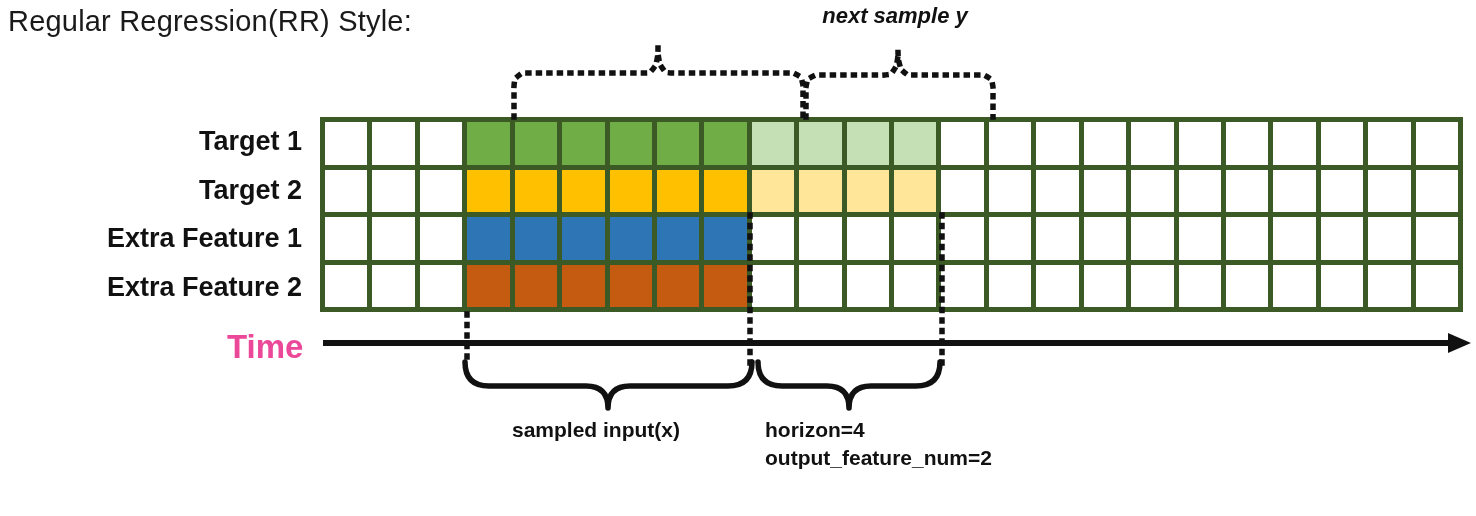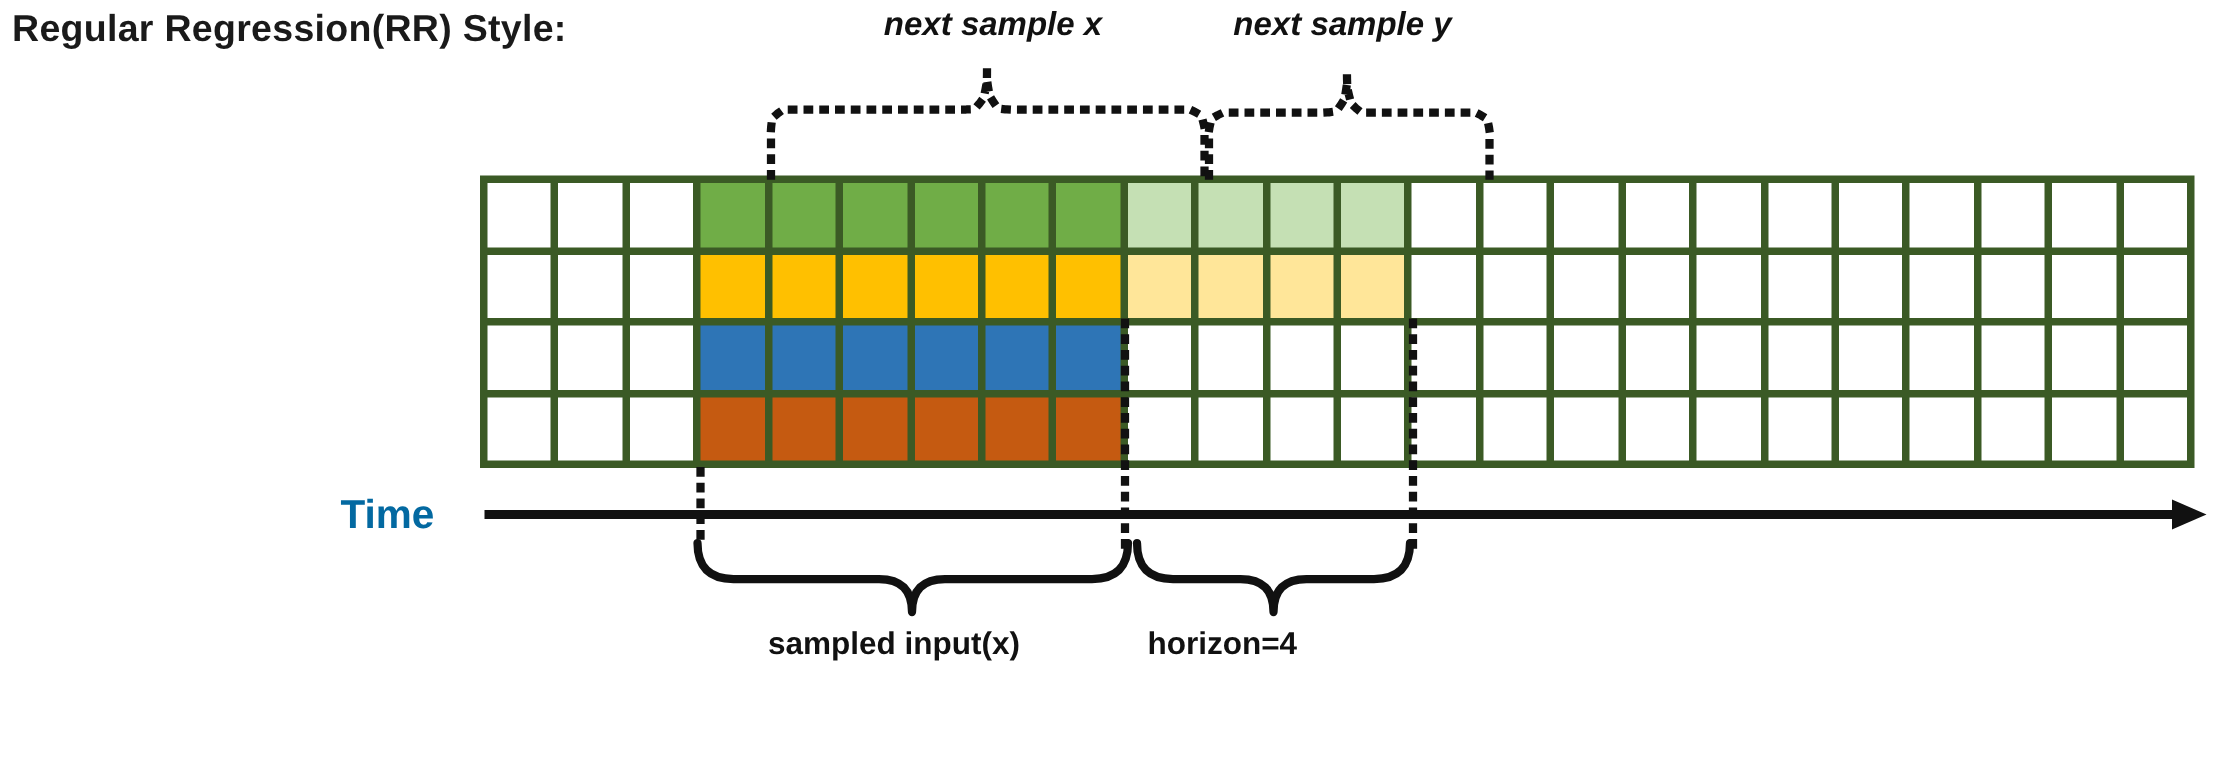--- a/index.html
+++ b/index.html
@@ -2,21 +2,21 @@
 <html><head>
 <meta charset="utf-8">
 <style>
   html,body{margin:0;padding:0;background:#fff;}
   .canvas{
     position:relative;width:1476px;height:516px;background:#ffffff;
     font-family:"Liberation Sans", sans-serif;overflow:hidden;
   }
   .title{
     position:absolute;left:8px;top:5px;
-    font-size:25px;font-weight:bold;color:#1a1a1a;letter-spacing:.2px;
+    font-size:29px;font-weight:normal;color:#1a1a1a;letter-spacing:.2px;
   }
   .top-label{
     position:absolute;top:3px;transform:translateX(-50%);
     font-size:22px;font-style:italic;font-weight:600;color:#111;white-space:nowrap;
   }
   .top-label.x{left:662px;}
   .top-label.y{left:895px;font-style:italic;}
   .row-labels{
     position:absolute;left:0;top:117px;width:311px;height:195px;
     display:grid;grid-template-rows:repeat(4,1fr);
@@ -28,39 +28,44 @@
   .ts-grid{
     position:absolute;left:320px;top:117px;width:1143px;height:195px;
     box-sizing:border-box;padding:5px;
     display:grid;grid-template-columns:repeat(24,1fr);grid-template-rows:repeat(4,1fr);
     gap:5px;
   }
   .ts-grid .cell{width:100%;height:100%;}
   .overlay{position:absolute;left:0;top:0;width:1476px;height:516px;pointer-events:none;}
   .time-label{
     position:absolute;left:227px;top:328px;
-    font-size:27px;font-weight:bold;color:#0369a1;
+    font-size:33px;font-weight:bold;color:#ec4899;
   }
   .note{
     position:absolute;top:416px;font-size:21px;font-weight:600;color:#111;
     line-height:28px;white-space:nowrap;
   }
   .note.input{left:512px;}
   .note.output{left:765px;}
 </style>
 </head>
 <body>
 
 <div class="canvas">
 
   <div class="title">Regular Regression(RR) Style:</div>
 
-  <div class="top-label x">next sample x</div>
   <div class="top-label y">next sample y</div>
 
+  <div class="row-labels">
+    <div class="rl">Target 1</div>
+    <div class="rl">Target 2</div>
+    <div class="rl">Extra Feature 1</div>
+    <div class="rl">Extra Feature 2</div>
+  </div>
 
   <div class="ts-grid" id="ts-grid" style="background: rgb(59, 90, 37);">
       <div class="cell" style="background: rgb(255, 255, 255);"></div>
       <div class="cell" style="background: rgb(255, 255, 255);"></div>
       <div class="cell" style="background: rgb(255, 255, 255);"></div>
       <div class="cell" style="background: rgb(112, 173, 71);"></div>
       <div class="cell" style="background: rgb(112, 173, 71);"></div>
       <div class="cell" style="background: rgb(112, 173, 71);"></div>
       <div class="cell" style="background: rgb(112, 173, 71);"></div>
       <div class="cell" style="background: rgb(112, 173, 71);"></div>
@@ -173,15 +178,16 @@
   </svg>
 
   <div class="time-label">Time</div>
 
   <div class="note input">
     <div>sampled input(x)</div>
   </div>
 
   <div class="note output">
     <div>horizon=4</div>
+    <div>output_feature_num=2</div>
   </div>
 
 </div>
 
 </body></html>

